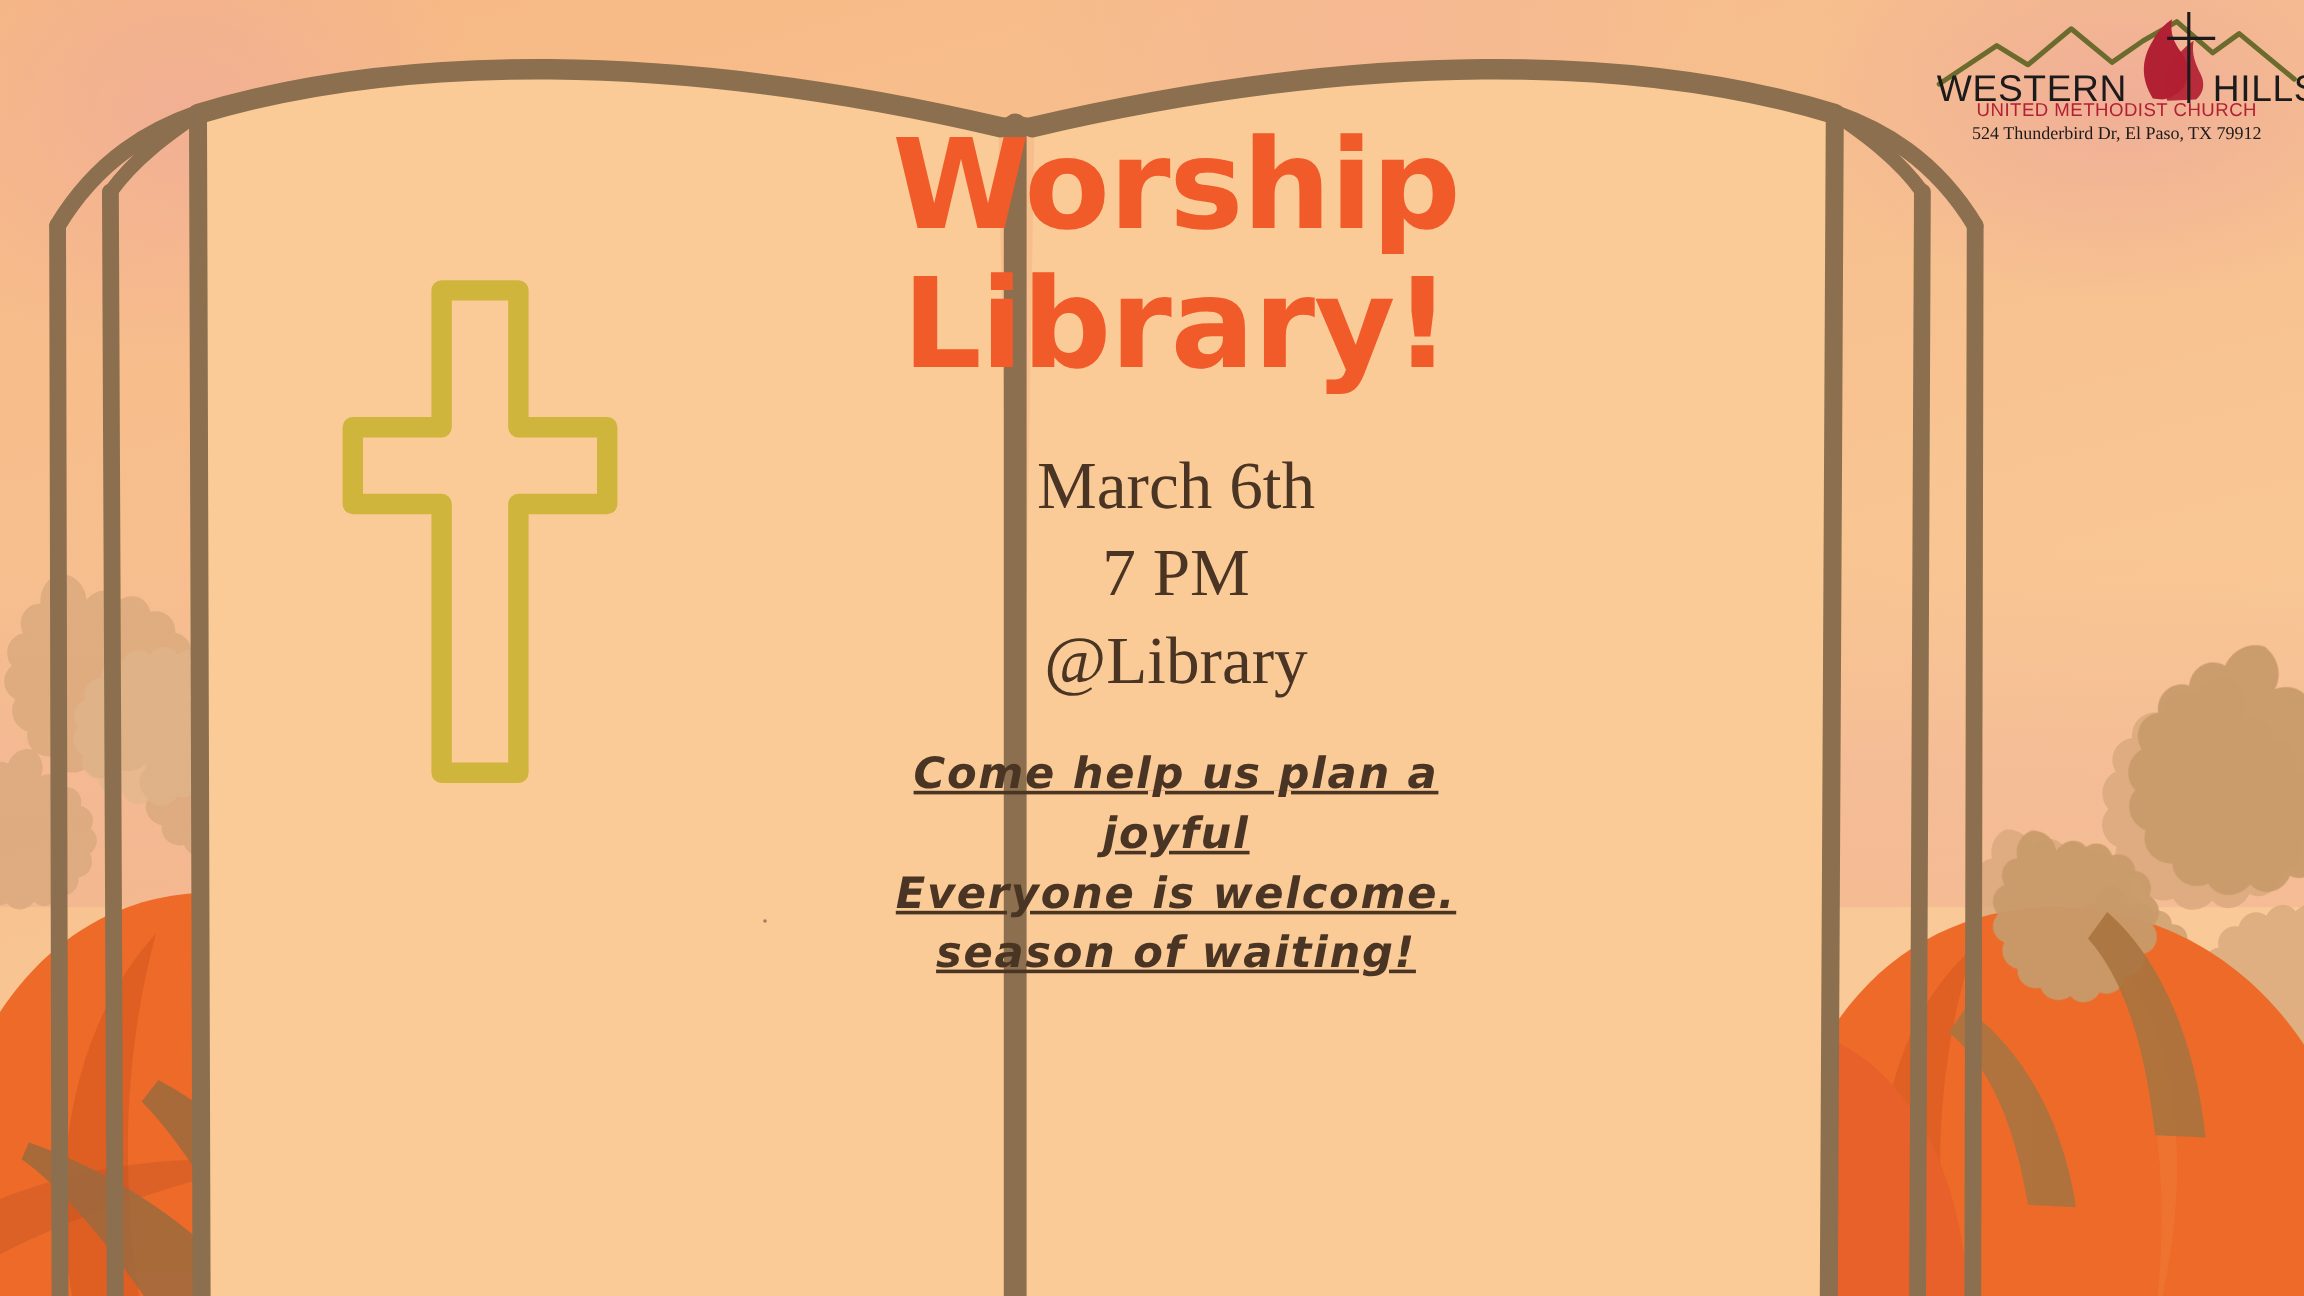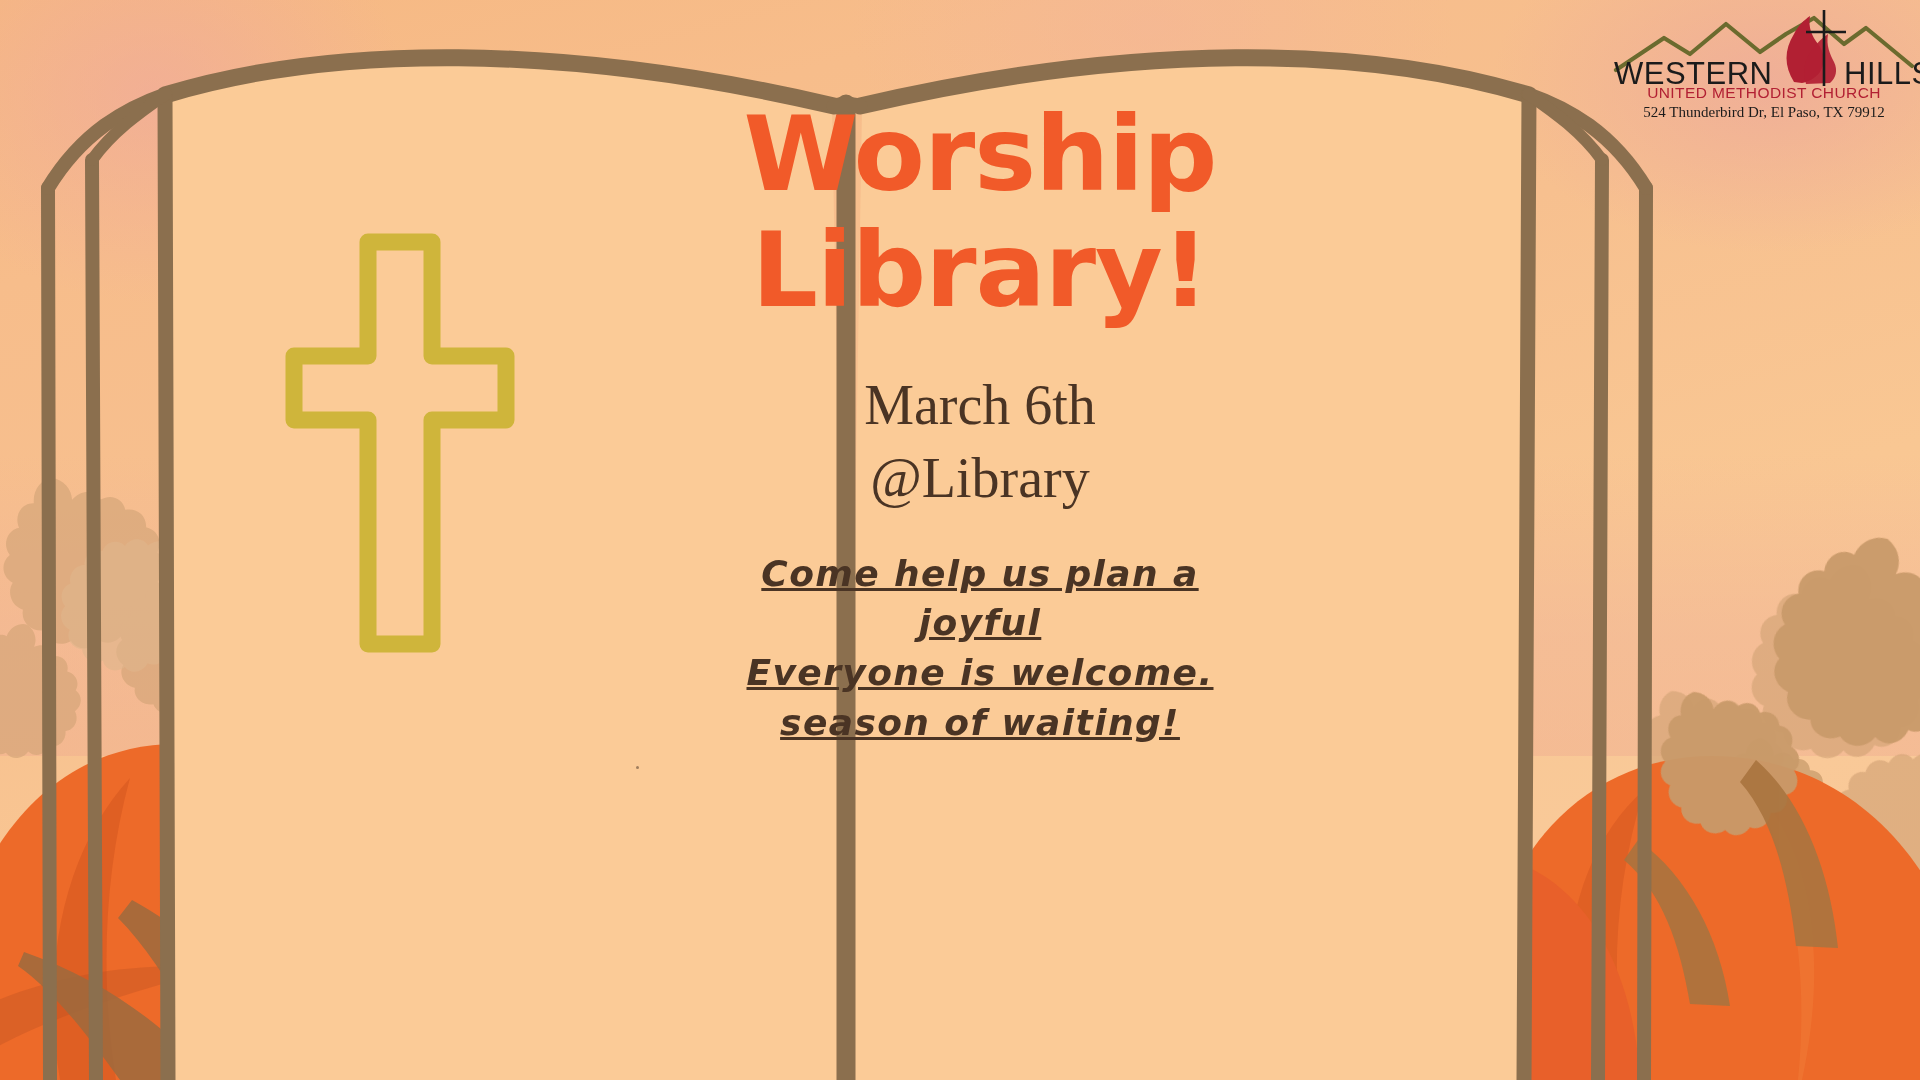--- a/index.html
+++ b/index.html
@@ -269,20 +269,21 @@
 
   <div class="page-text">
 
     <h1 class="headline">
       <span class="hl-line">Worship</span>
       <span class="hl-line">Library!</span>
     </h1>
 
     <div class="details">
       <span class="d-line">March 6th</span>
+      <span class="d-line">7 PM</span>
       <span class="d-line">@Library</span>
     </div>
 
     <div class="caption">
       <span class="c-line">Come help us plan a joyful</span>
       <span class="c-line">Everyone is welcome.</span>
       <span class="c-line">season of waiting!</span>
     </div>
 
   </div>

